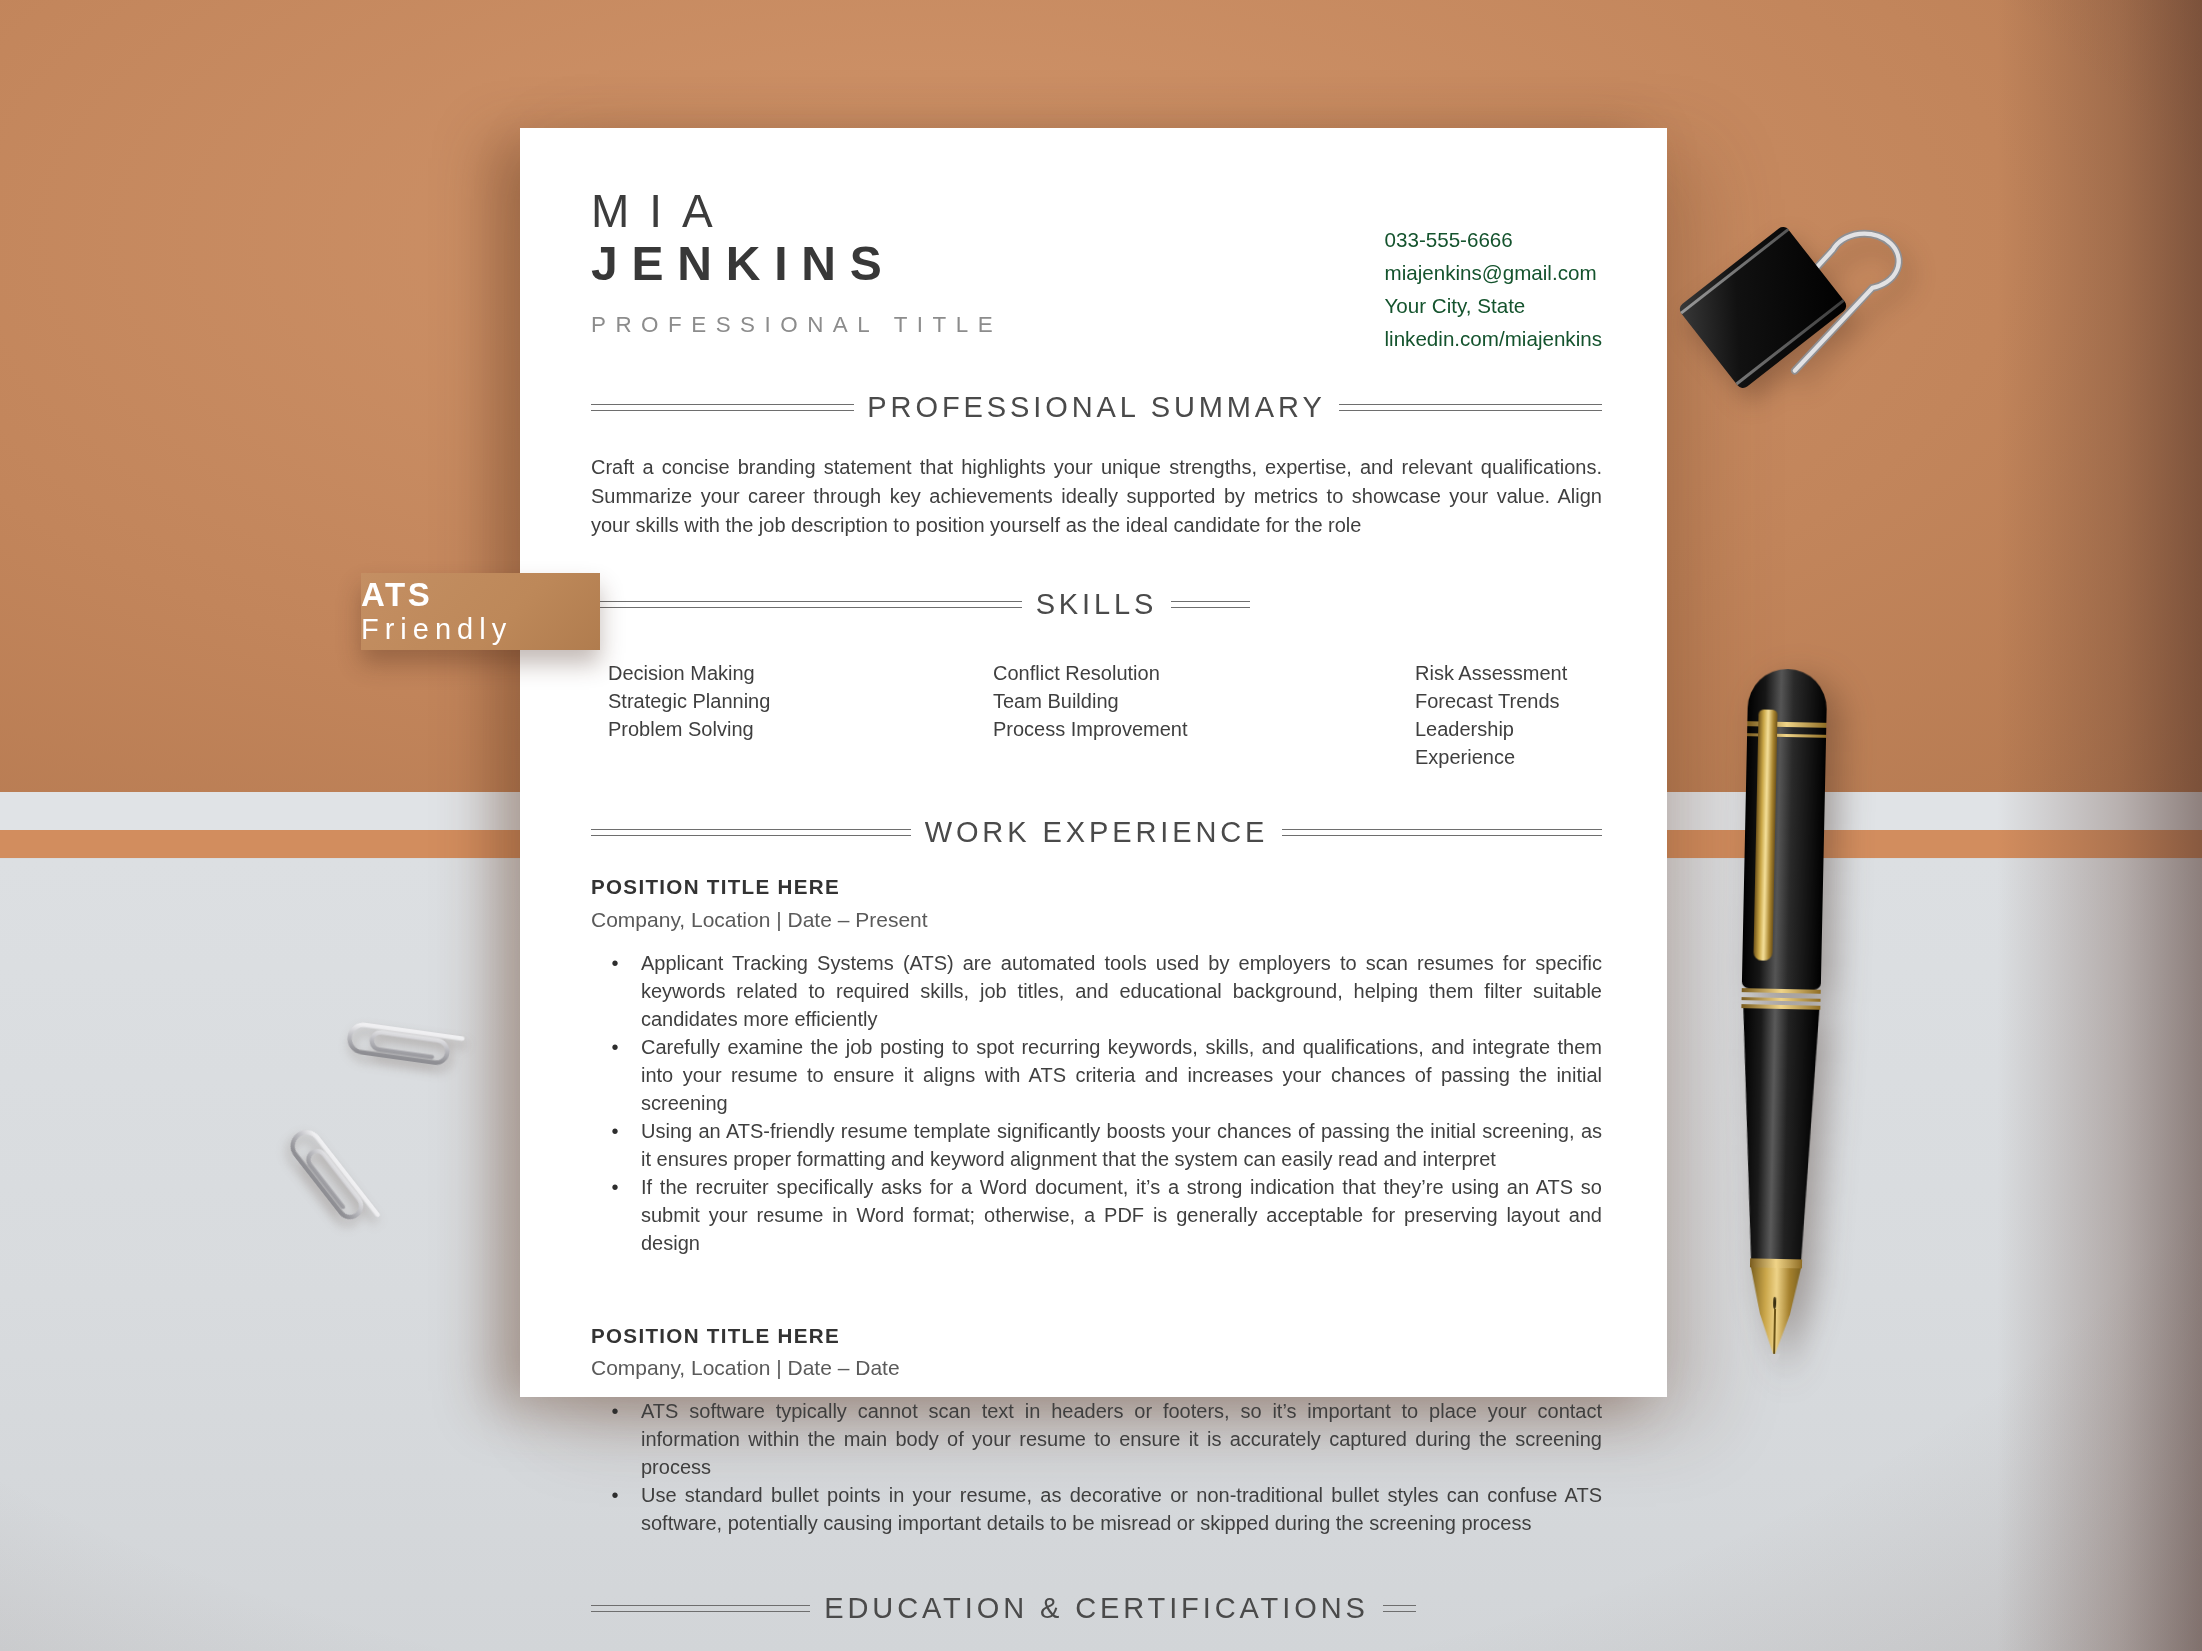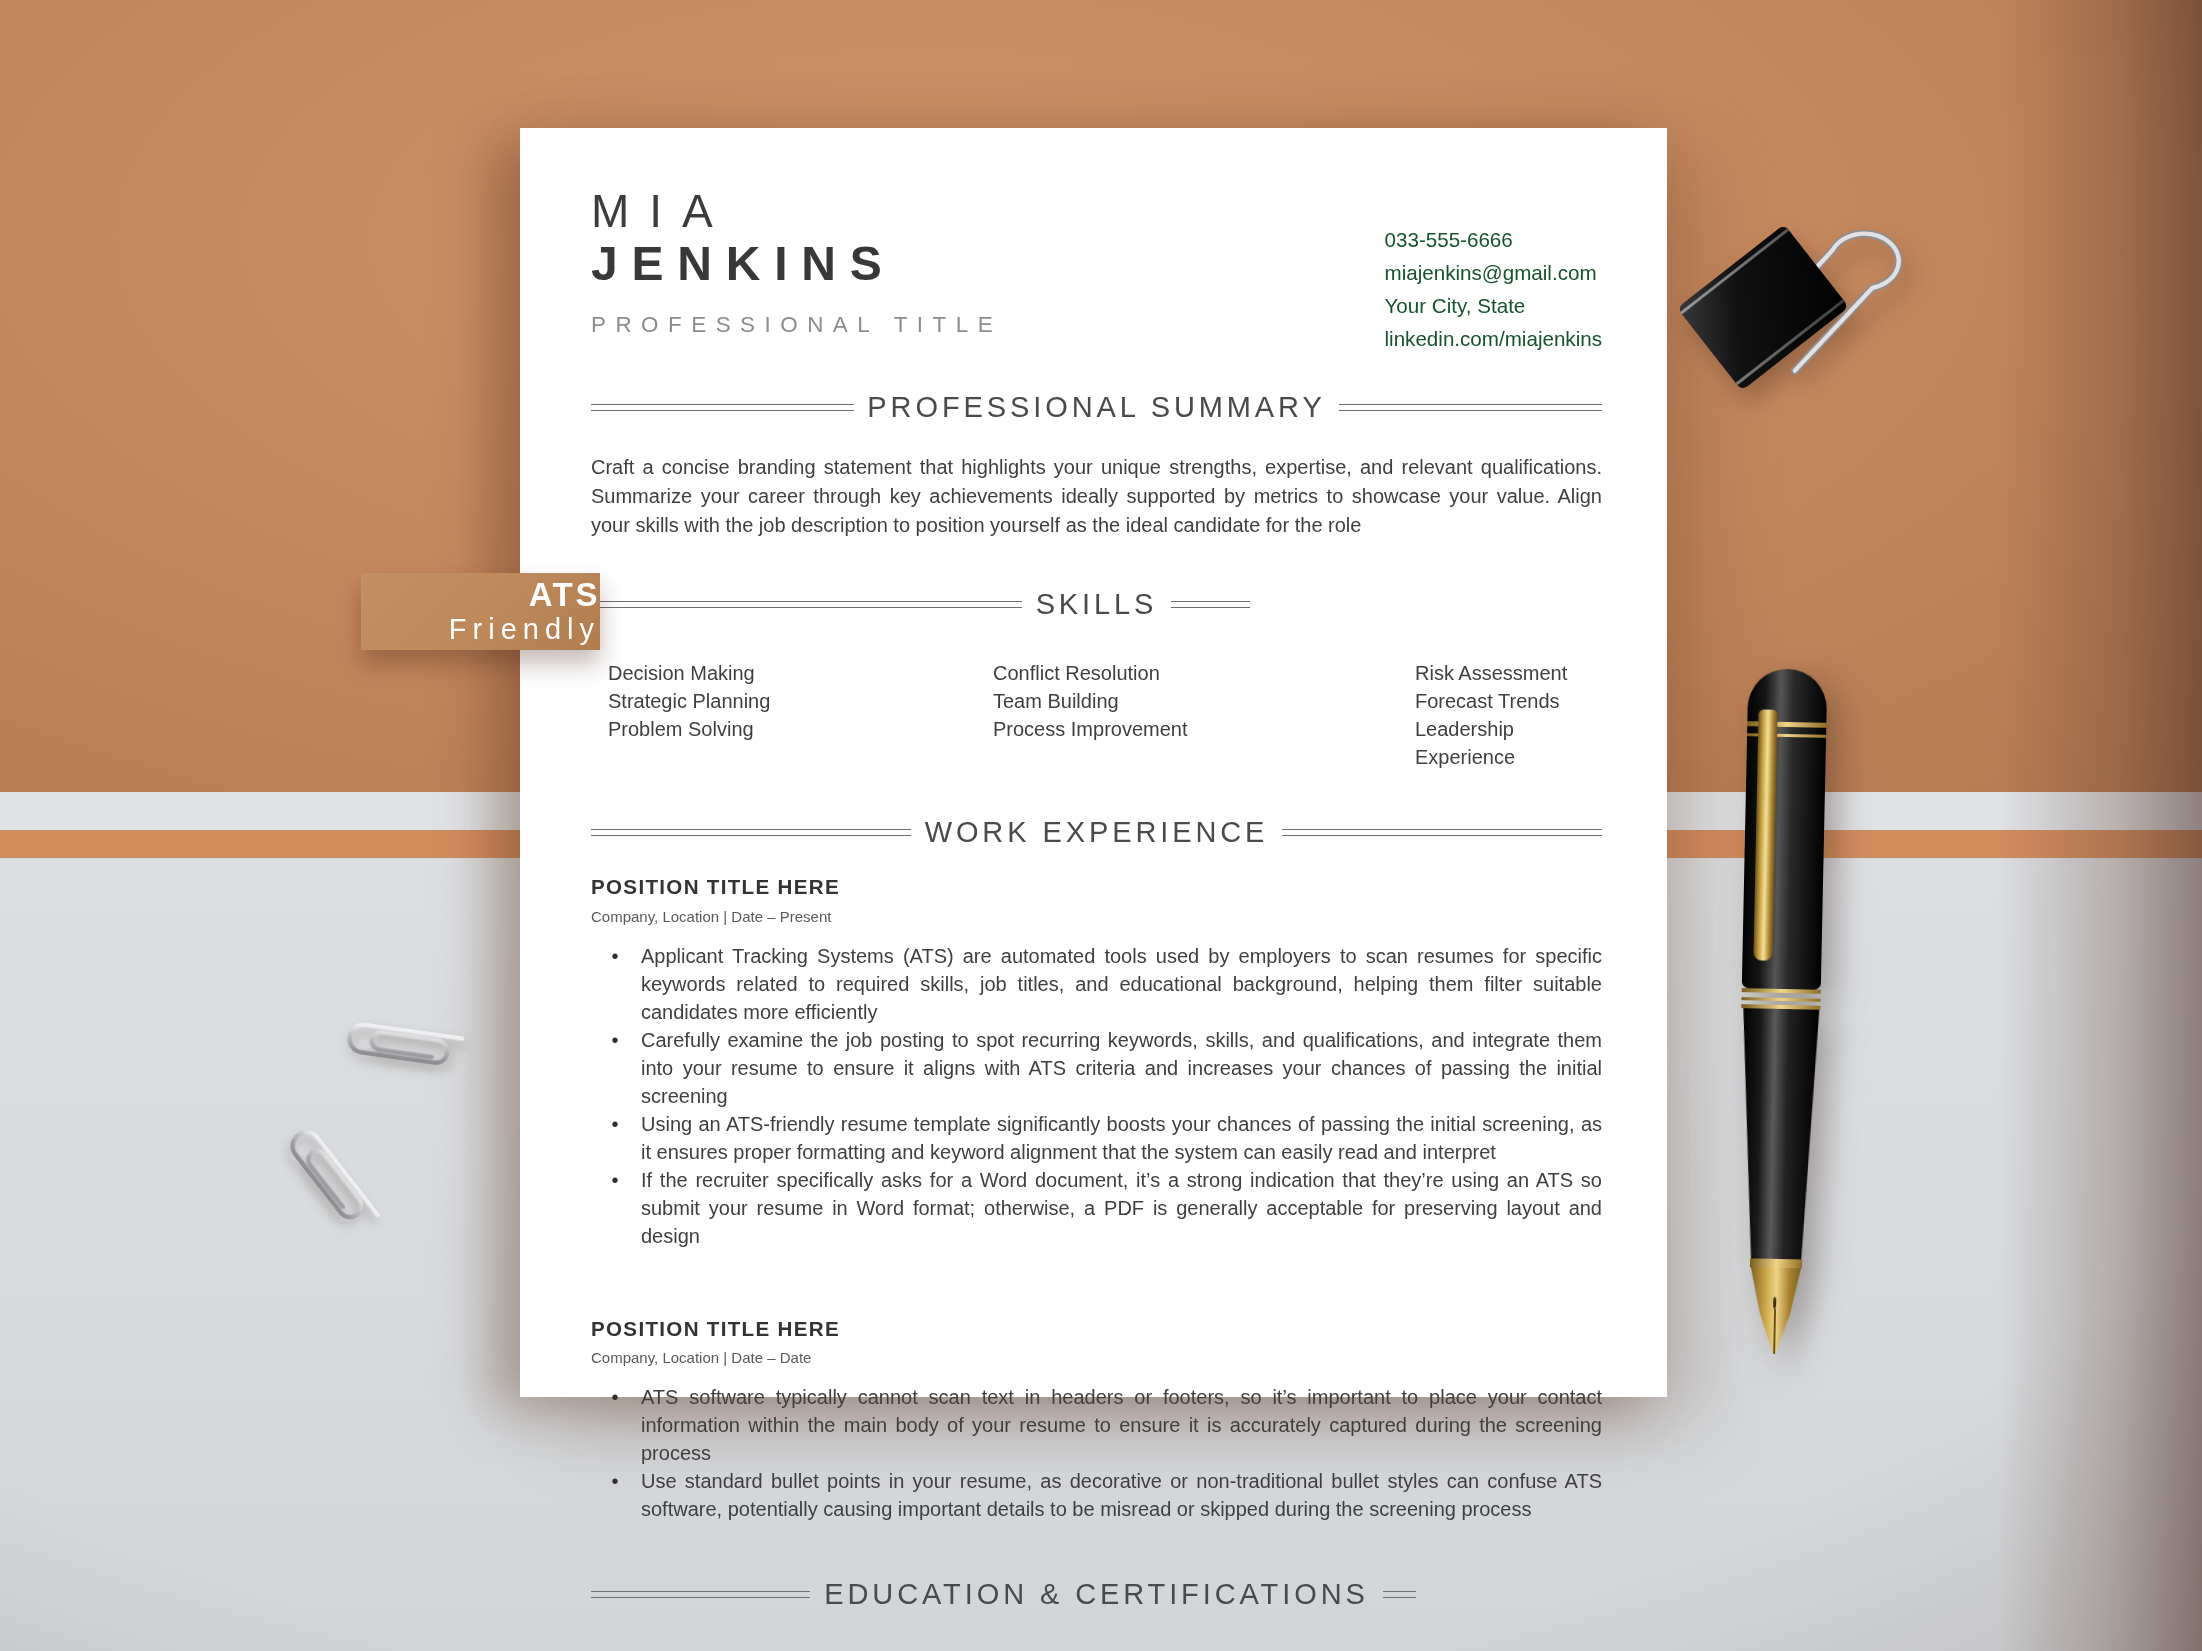--- a/index.html
+++ b/index.html
@@ -47,32 +47,32 @@
   .summary-text { margin-top:29px; font-size:20px; line-height:29px; color:#3f3f3f;
                   text-align:justify; }
 
   .skills-grid { margin-top:38px; padding-left:17px; display:grid;
                  grid-template-columns:385px 422px 1fr; }
   .skills-grid .col div { font-size:20px; line-height:28px; color:#3f3f3f; }
 
   .job { margin-top:26px; }
   .job2 { margin-top:67px; }
   .job-title { font-size:20.6px; font-weight:700; letter-spacing:1.3px; color:#333333; }
-  .job-meta  { font-size:15px; color:#5a5a5a; margin-top:8.6px; }
+  .job-meta  { font-size:21px; color:#5a5a5a; margin-top:8.6px; }
   .bullets { margin-top:17px; list-style:none; }
   .bullets li { display:flex; }
   .bullets .dot { width:50px; padding-left:20.6px; flex:0 0 50px; color:#2e2e2e; font-size:20px; line-height:28px; }
   .bullets .dot::before { content:'\2022'; }
   .bullets .btxt { flex:1; font-size:20px; line-height:28px; color:#3f3f3f; text-align:justify; }
 
   
   .badge { position:absolute; left:361px; top:573px; width:239px; height:77px; z-index:3;
            background:linear-gradient(135deg,#c48f63 0%, #bd8859 60%, #b07c4e 100%);
            box-shadow:0 13.8px 22.4px rgba(60,30,15,0.30);
-           display:flex; flex-direction:column; align-items:flex-end; justify-content:center; }
+           display:flex; flex-direction:column; align-items:flex-start; justify-content:center; }
   .badge .l1 { color:#ffffff; font-weight:700; font-size:33px; line-height:34px; letter-spacing:2.6px; }
   .badge .l2 { color:#ffffff; font-weight:400; font-size:29px; line-height:34px; letter-spacing:6px; }
 
   
   .binder { position:absolute; left:1688px; top:188px; width:224px; height:224px; z-index:4;
             filter:drop-shadow(8.6px 13.8px 12px rgba(70,40,25,0.35)); }
   .binder .body { position:absolute; left:6.9px; top:67px; width:136px; height:105px;
                   background:linear-gradient(125deg,#3a3a3a 0%, #111 35%, #000 100%);
                   border-radius:6.9px; transform:rotate(-38deg); }
   .binder .body::before { content:''; position:absolute; left:0; top:5.2px; width:100%; height:3.4px;

